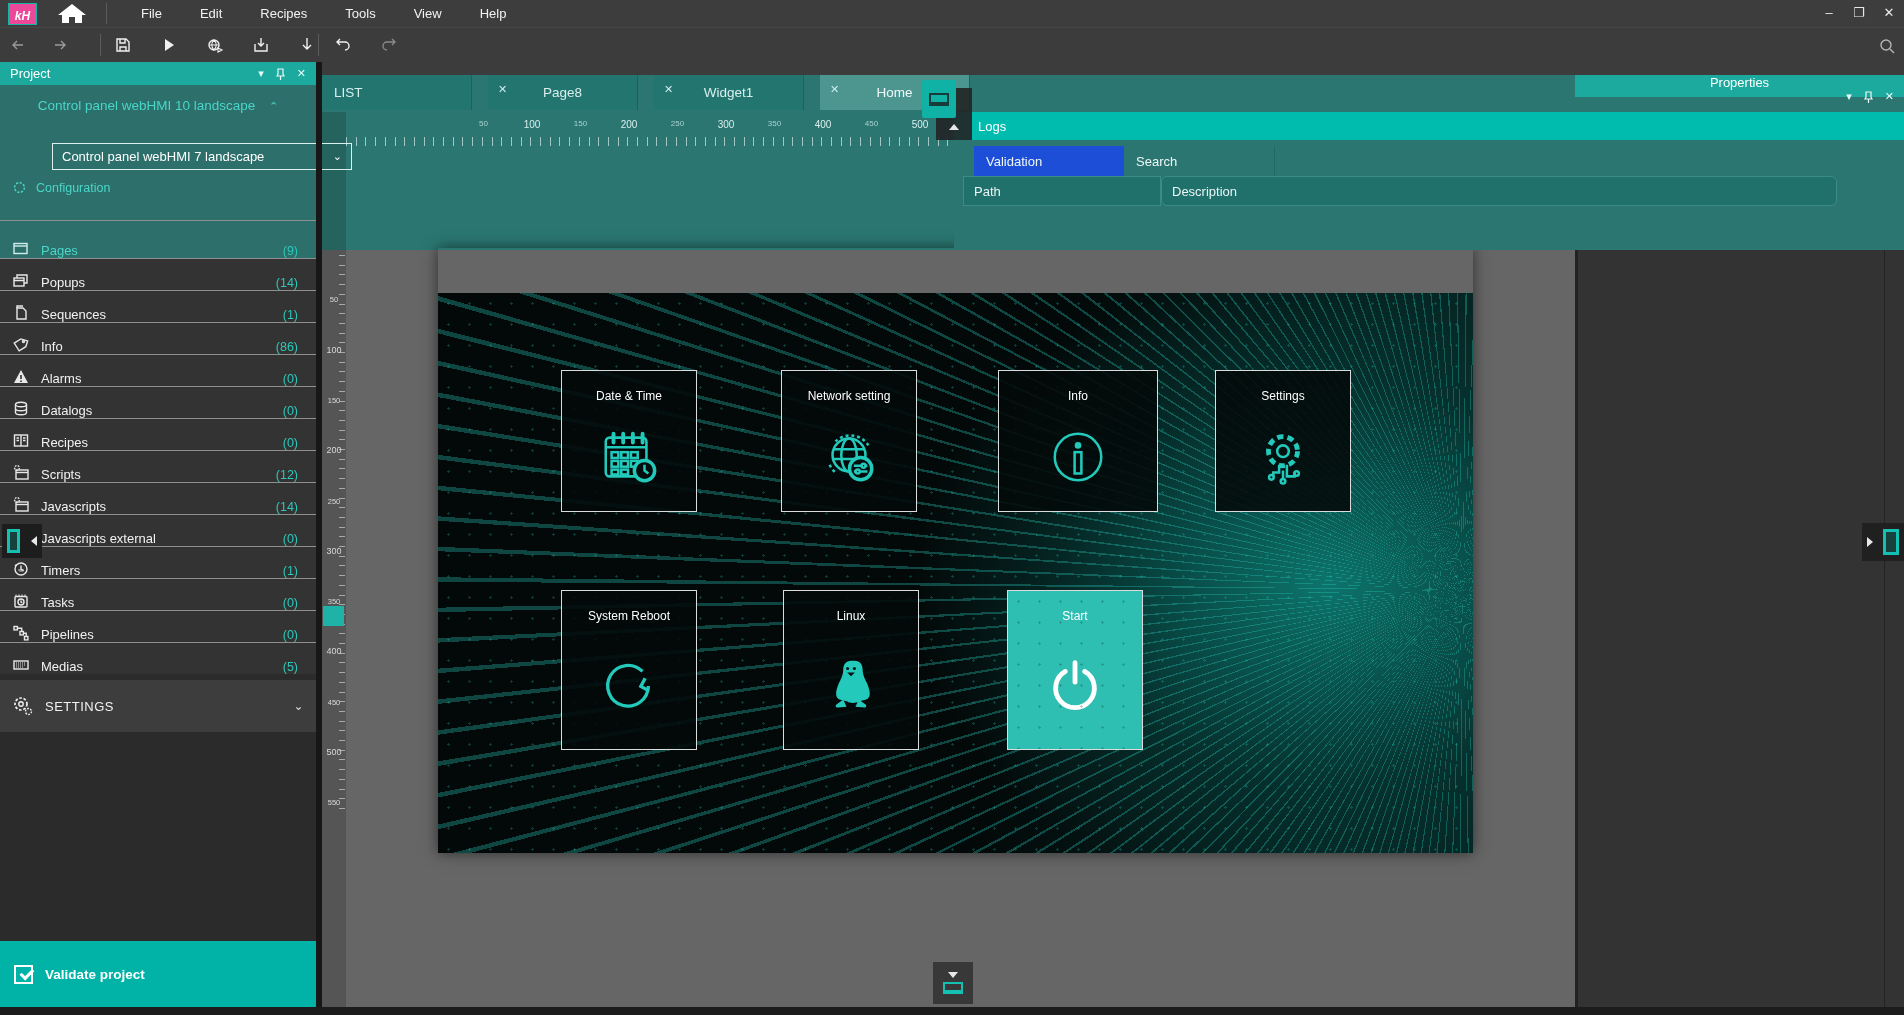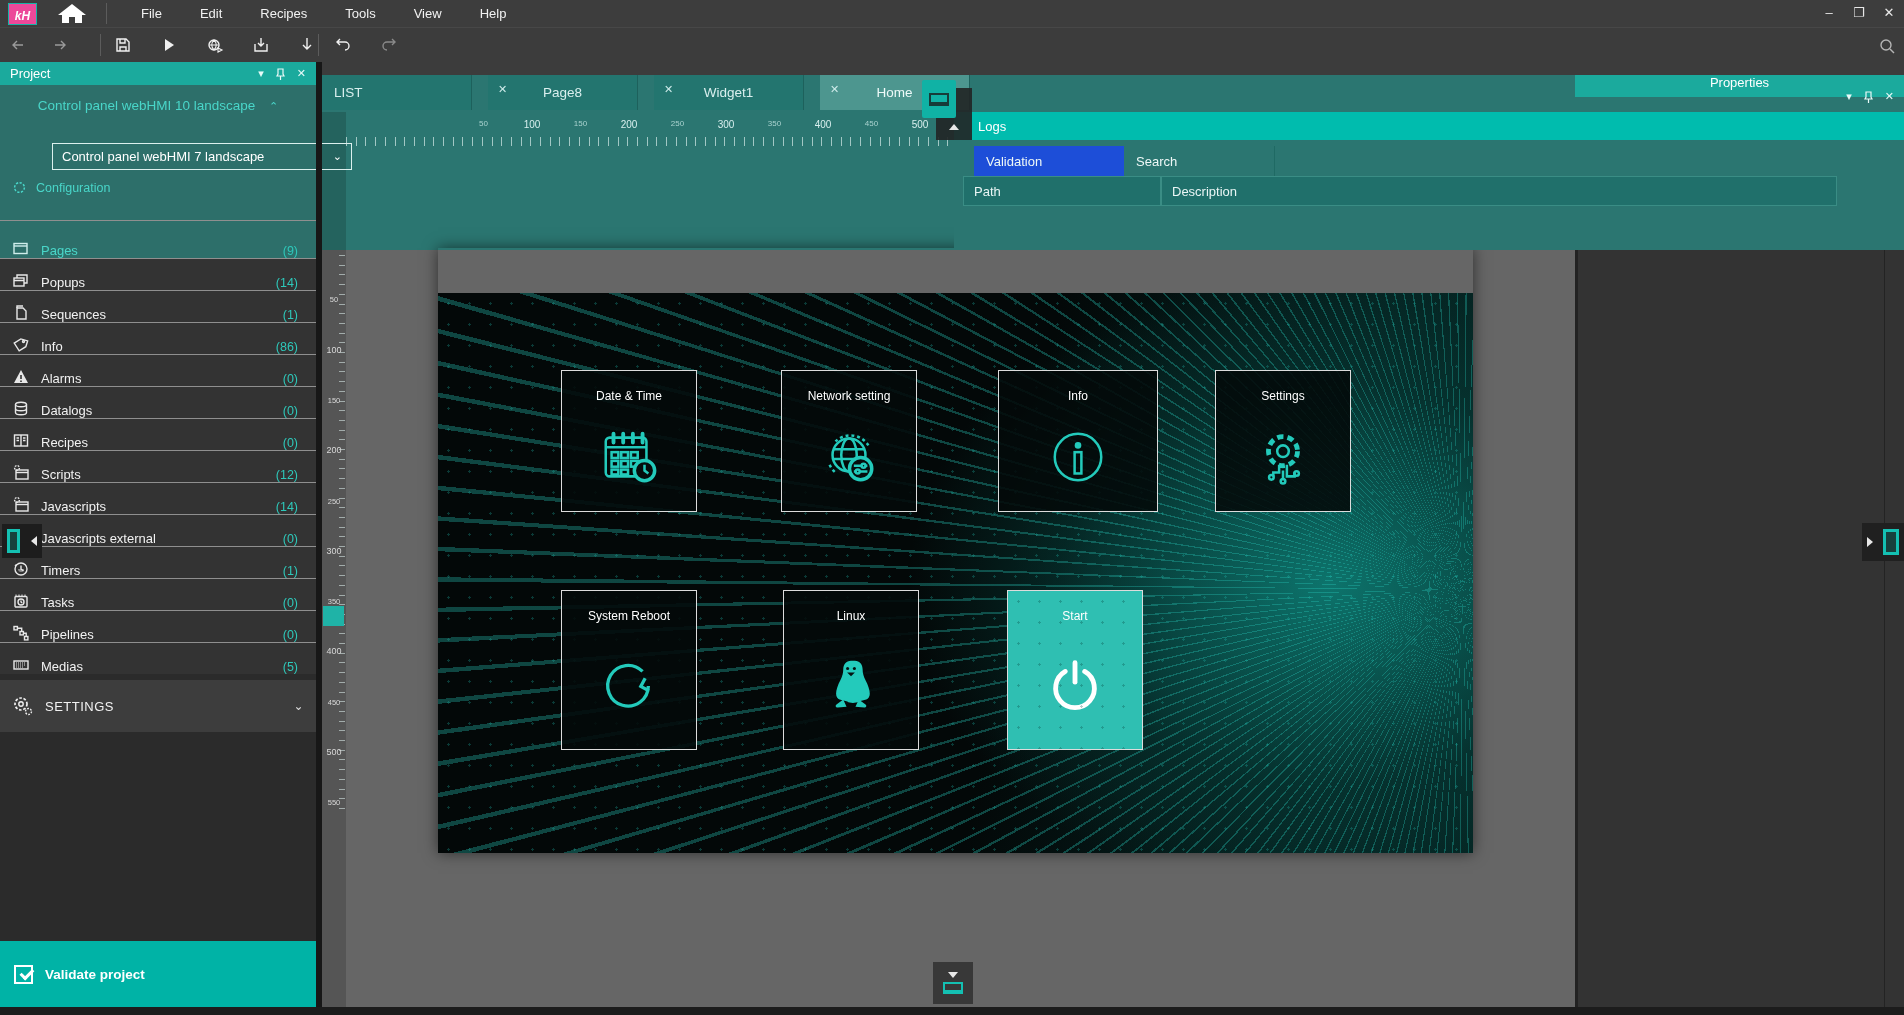--- a/index.html
+++ b/index.html
@@ -284,21 +284,21 @@
     <span>Logs</span>
   </div>
   <div class="abs logs-body">
     <div class="logs-tabs" id="logs-tabs">
         <div class="ltab sel">Validation</div>
         <div class="ltab">Search</div>
         <div class="ltab-sep"></div>
       </div>
     <div class="logs-grid" id="logs-grid">
         <div class="lcell" style="width: 198px;">Path</div>
-        <div class="lcell" style="width: 676px;">Description</div>
+        <div class="lcell" style="width: 676px; border-radius: 6px;">Description</div>
       </div>
   </div>
 
   <div class="abs props panel-header">
     <span>Properties</span>
     <span class="ph-icons">
       <span>▾</span>
       <span>
         <svg width="9" height="12" viewBox="0 0 9 12">
             <path d="M2 1h5v5l1 2H1l1-2zM4.5 8v4" stroke="#eafaf8" fill="none" stroke-width="1.2"></path>

